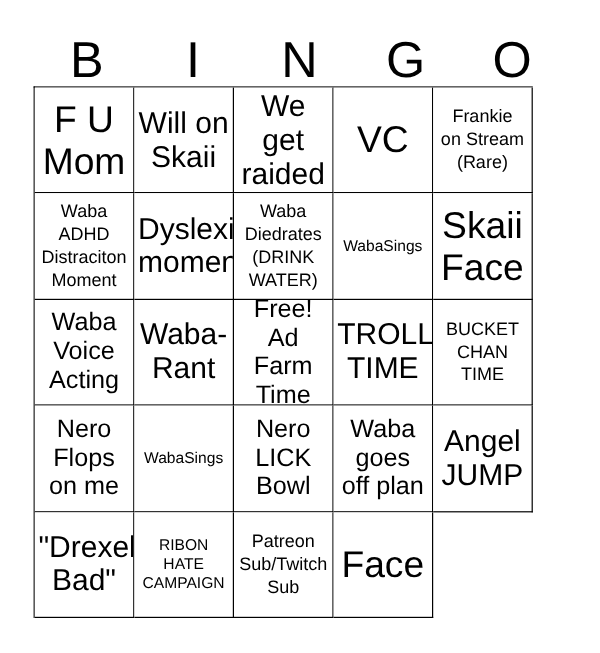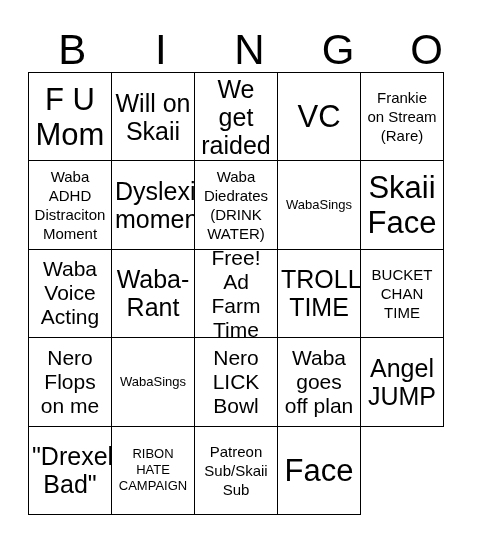--- a/index.html
+++ b/index.html
@@ -198,21 +198,21 @@
         <span class="cell-text">"Drexel
 Bad"</span>
       </div>
       <div class="bingo-cell size-xs">
         <span class="cell-text">RIBON
 HATE
 CAMPAIGN</span>
       </div>
       <div class="bingo-cell size-s">
         <span class="cell-text">Patreon
-Sub/Skaii
+Sub/Twitch
 Sub</span>
       </div>
       <div class="bingo-cell size-xl">
         <span class="cell-text">Face</span>
       </div>
     </div>
 
 </div>
 
 </body></html>

